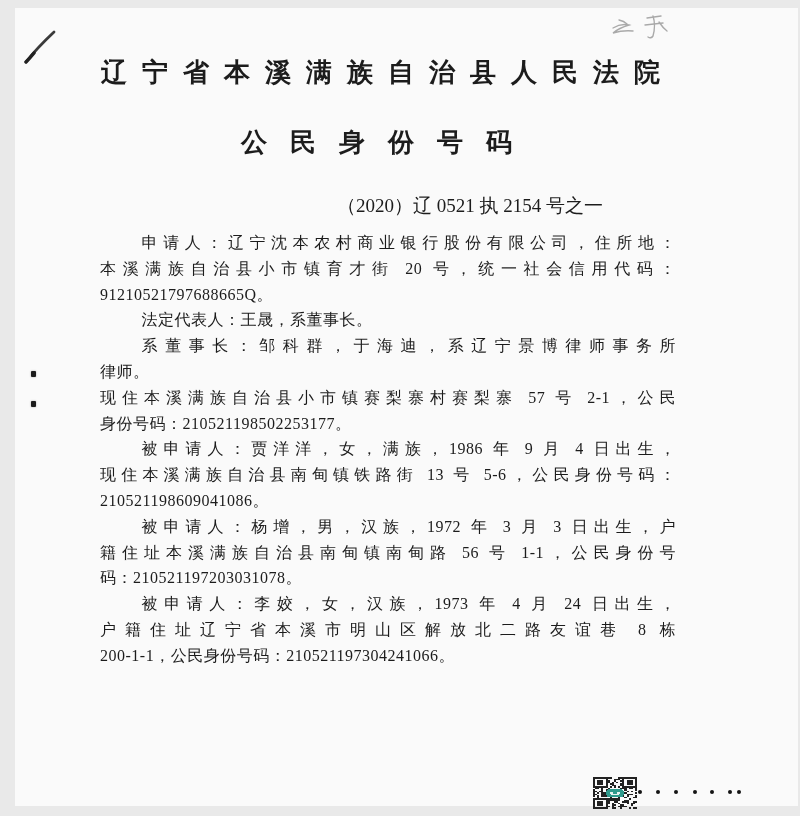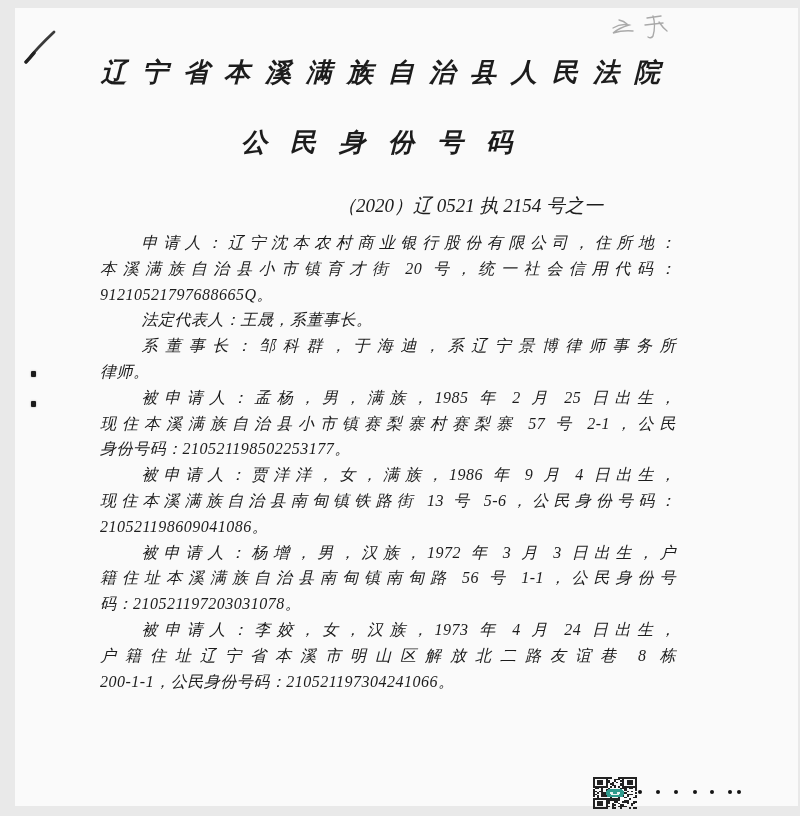--- a/index.html
+++ b/index.html
@@ -5,21 +5,21 @@
   :root{
     --frame-bg:#e9e9e9;
     --page-bg:#fafafa;
     --ink:#1c1c1c;
     --qr-accent:#2f9a8c;
   }
   *{margin:0;padding:0;box-sizing:border-box;}
   html,body{width:800px;height:816px;overflow:hidden;}
   body{font-family:"Liberation Serif","DejaVu Serif",serif;background:var(--frame-bg);}
   .stage{position:relative;width:800px;height:816px;background:var(--frame-bg);overflow:hidden;}
-  .page{position:absolute;left:15px;top:8px;width:783px;height:798px;background:var(--page-bg);font-style:italic;}
+  .page{position:absolute;left:15px;top:8px;width:783px;height:798px;background:var(--page-bg);}
   .content{position:absolute;left:85px;top:0;width:576px;}
   .court-name{
     margin-top:52px;text-align:center;
     font-size:26px;line-height:26px;font-weight:700;color:var(--ink);
     letter-spacing:15px;white-space:nowrap;
   }
   .doc-title{
     margin-top:44px;text-align:center;
     font-size:26px;line-height:26px;font-weight:700;color:var(--ink);
     letter-spacing:23px;white-space:nowrap;
@@ -87,21 +87,20 @@
       <h1 class="court-name">辽宁省本溪满族自治县人民法院</h1>
       <h2 class="doc-title">公民身份号码</h2>
       <div class="case-number">（2020）辽 0521 执 2154 号之一</div>
       <div class="body-text">
           <div class="line first">申请人：辽宁沈本农村商业银行股份有限公司，住所地：</div>
           <div class="line">本溪满族自治县小市镇育才街 20 号，统一社会信用代码：</div>
           <div class="line last">91210521797688665Q。</div>
           <div class="line first last">法定代表人：王晟，系董事长。</div>
           <div class="line first">系董事长：邹科群，于海迪，系辽宁景博律师事务所</div>
           <div class="line last">律师。</div>
-          <div class="line first">被申请人：孟杨，男，满族，1985 年 2 月 25 日出生，</div>
           <div class="line">现住本溪满族自治县小市镇赛梨寨村赛梨寨 57 号 2-1，公民</div>
           <div class="line last">身份号码：210521198502253177。</div>
           <div class="line first">被申请人：贾洋洋，女，满族，1986 年 9 月 4 日出生，</div>
           <div class="line">现住本溪满族自治县南甸镇铁路街 13 号 5-6，公民身份号码：</div>
           <div class="line last">210521198609041086。</div>
           <div class="line first">被申请人：杨增，男，汉族，1972 年 3 月 3 日出生，户</div>
           <div class="line">籍住址本溪满族自治县南甸镇南甸路 56 号 1-1，公民身份号</div>
           <div class="line last">码：210521197203031078。</div>
           <div class="line first">被申请人：李姣，女，汉族，1973 年 4 月 24 日出生，</div>
           <div class="line">户籍住址辽宁省本溪市明山区解放北二路友谊巷 8 栋</div>

